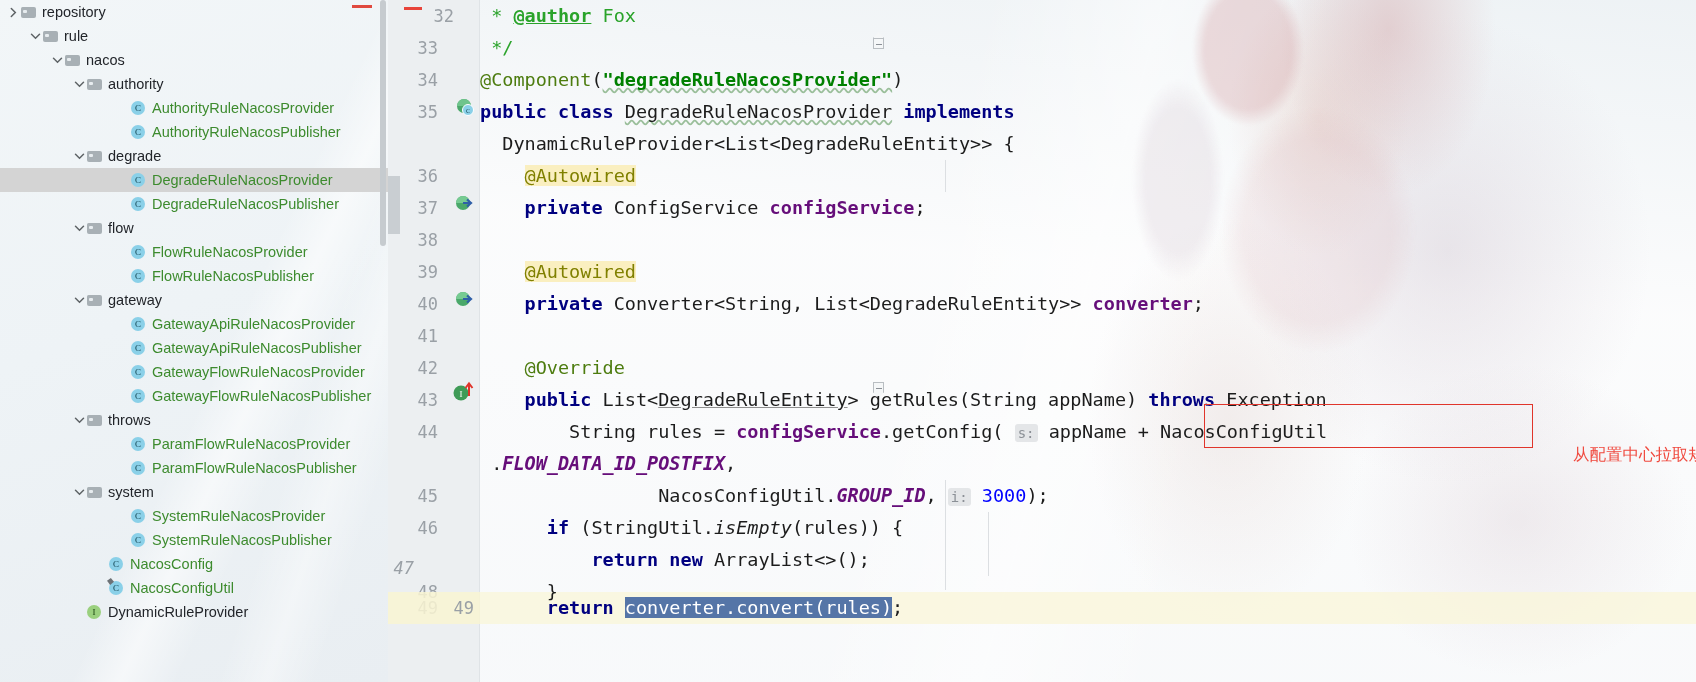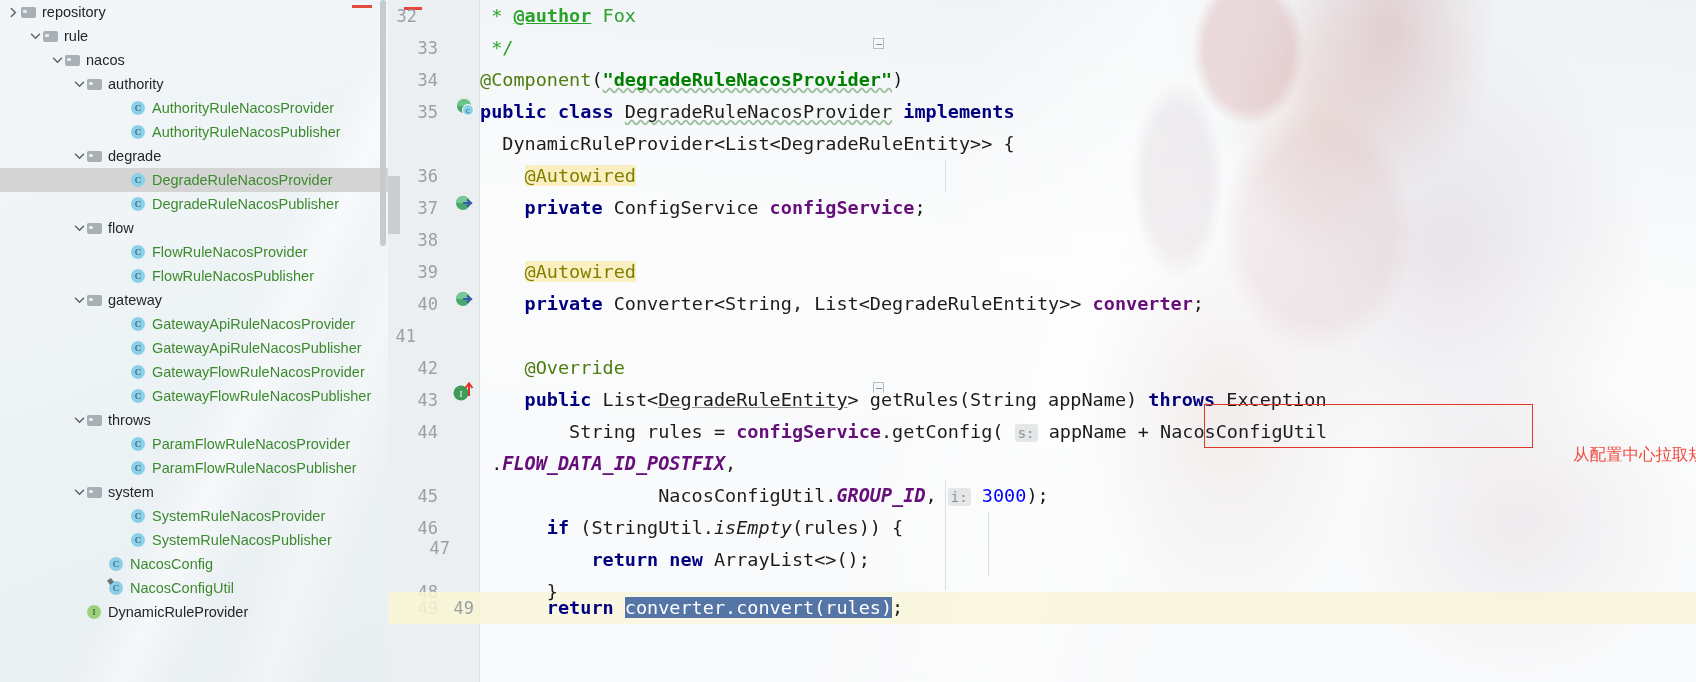--- a/index.html
+++ b/index.html
@@ -427,36 +427,36 @@
   <div id="editor">
     <div id="wallpaper"></div>
     <div id="wall-char"></div>
 
     <div class="hl-row-caret" style="left:0;top:592px;width:1604px;"></div>
 
     <div id="gutter">
       <div id="gutter-minus"></div>
       <div id="gutter-thumb"></div>
       <div id="gutter-nums">
-          <div class="gline" style="top: 0px; padding-right: 63px;">32</div>
+          <div class="gline" style="top: 0px; padding-right: 26px;">32</div>
           <div class="gline" style="top: 32px; padding-right: 42px;">33</div>
           <div class="gline" style="top: 64px; padding-right: 42px;">34</div>
           <div class="gline" style="top: 96px; padding-right: 42px;">35</div>
           <div class="gline" style="top: 160px; padding-right: 42px;">36</div>
           <div class="gline" style="top: 192px; padding-right: 42px;">37</div>
           <div class="gline" style="top: 224px; padding-right: 42px;">38</div>
           <div class="gline" style="top: 256px; padding-right: 42px;">39</div>
           <div class="gline" style="top: 288px; padding-right: 42px;">40</div>
-          <div class="gline" style="top: 320px; padding-right: 64px;">41</div>
+          <div class="gline" style="top: 320px; padding-right: 42px;">41</div>
           <div class="gline" style="top: 352px; padding-right: 42px;">42</div>
           <div class="gline" style="top: 384px; padding-right: 42px;">43</div>
           <div class="gline" style="top: 416px; padding-right: 42px;">44</div>
           <div class="gline" style="top: 480px; padding-right: 42px;">45</div>
           <div class="gline" style="top: 512px; padding-right: 42px;">46</div>
-          <div class="gline" style="top: 532px; padding-right: 30px;">47</div>
+          <div class="gline" style="top: 552px; padding-right: 66px; font-style: italic;">47</div>
           <div class="gline" style="top: 576px; padding-right: 42px;">48</div>
           <div class="gline" style="top: 592px; padding-right: 42px;">49</div>
         </div>
     </div>
     <div id="gutter-edge"></div>
     <div class="hl-row-caret" style="left:0;top:592px;width:92px;background:rgba(249,245,210,.85);"></div>
     <div class="gline" style="top:592px;color:#9aa0a6;">49</div>
 
     <div class="gmark" style="left:68px;top:5px;"></div>
 

